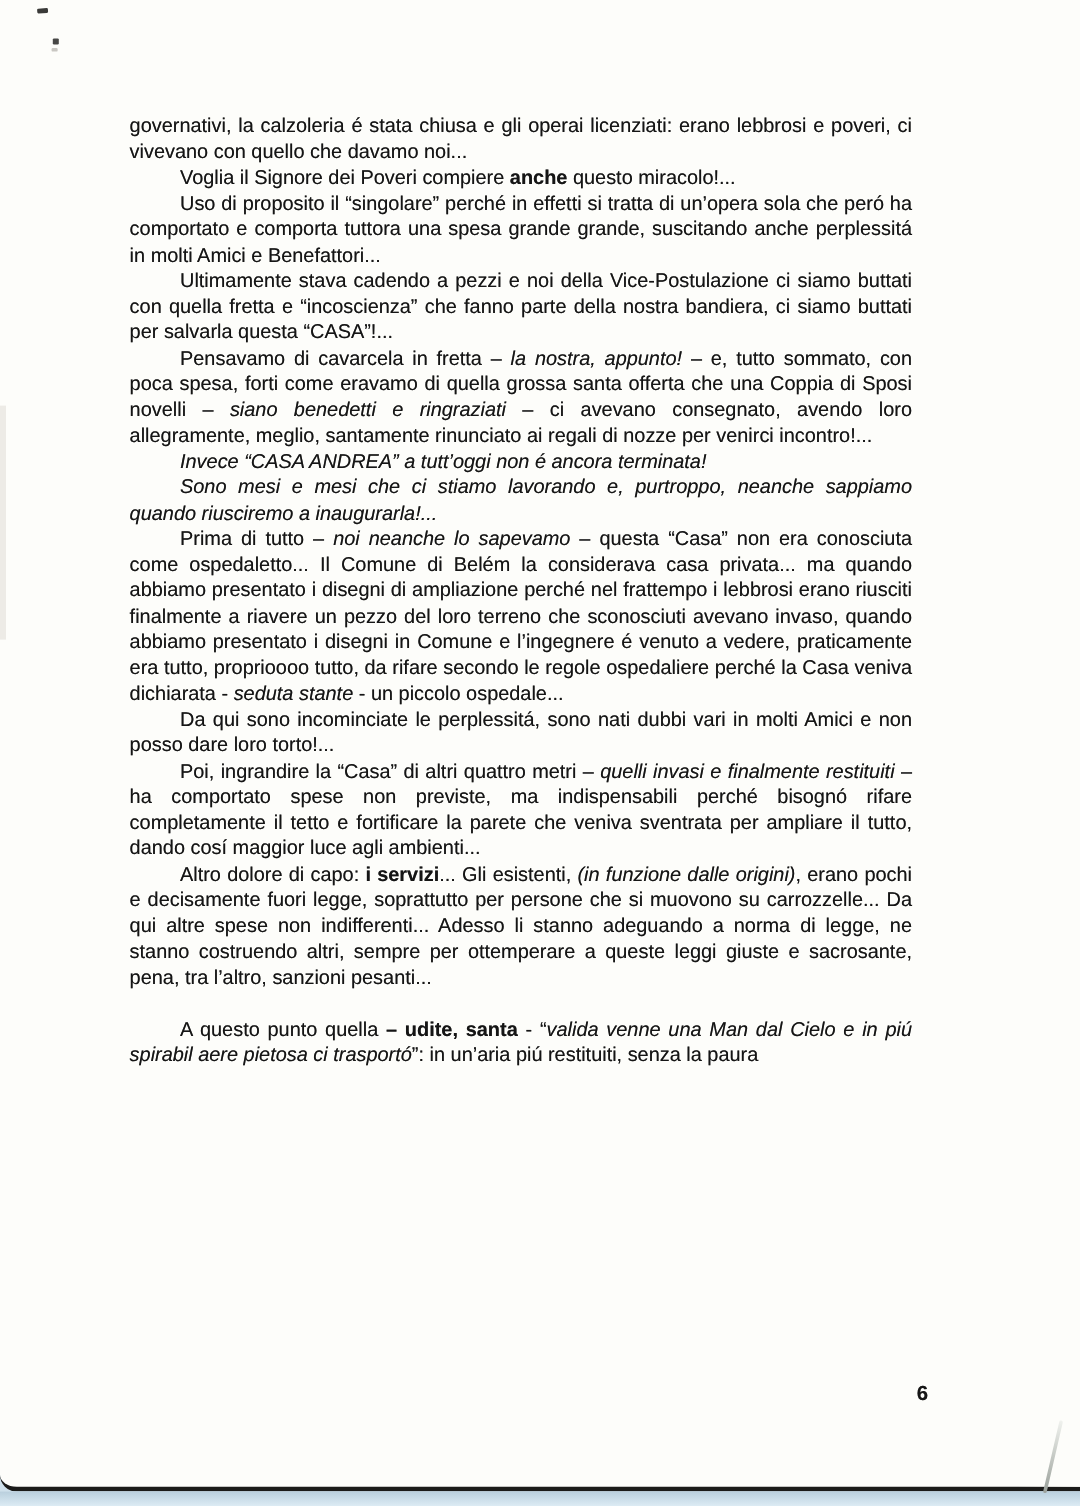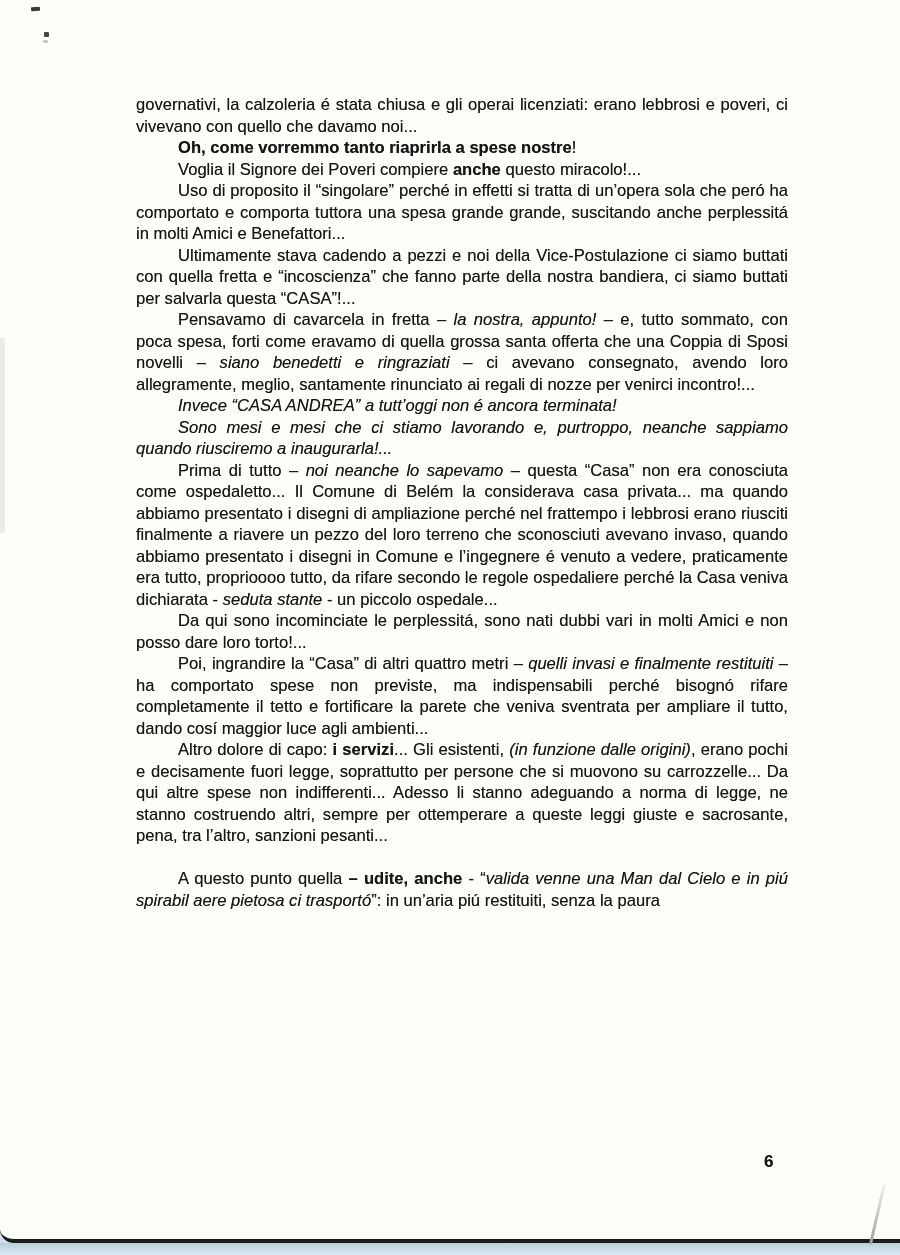--- a/index.html
+++ b/index.html
@@ -11,21 +11,21 @@
   }
   .scan{position:relative;width:900px;height:1255px;}
   .page{
     position:absolute;left:0;top:0;width:900px;height:1243px;
     background:#fdfdfa;
     border-bottom:4px solid #1b1b19;
     border-radius:0 0 0 14px;
     box-sizing:border-box;
   }
   .page-text{
-    position:absolute;left:136px;top:94px;width:652px;
+    position:absolute;left:108px;top:94px;width:652px;
     color:#151515;
     font-size:16.6px;line-height:21.5px;
     text-shadow:0 0 .4px rgba(0,0,0,.55);
   }
   .page-text p{margin:0;text-align:justify;}
   .page-text p.indent{text-indent:42px;}
   .page-text p.gap{margin-top:21.5px;}
   .page-text p.italic{font-style:italic;}
   .b{font-weight:700;}
   .i{font-style:italic;}
@@ -50,30 +50,29 @@
 <body>
 
 <div class="scan">
   <div class="page">
     <div class="speck1"></div>
     <div class="speck2"></div>
     <div class="speck2b"></div>
     <div class="edge-strip"></div>
     <div class="page-text">
         <p><span>governativi, la calzoleria é stata chiusa e gli operai licenziati: erano lebbrosi e poveri, ci vivevano con quello che davamo noi...</span></p>
-        <p class="indent"><span class="b">Oh, come vorremmo tanto riaprirla a spese nostre</span><span>!</span></p>
         <p class="indent"><span>Voglia il Signore dei Poveri compiere </span><span class="b">anche</span><span> questo miracolo!...</span></p>
         <p class="indent"><span>Uso di proposito il “singolare” perché in effetti si tratta di un’opera sola che peró ha comportato e comporta tuttora una spesa grande grande, suscitando anche perplessitá in molti Amici e Benefattori...</span></p>
         <p class="indent"><span>Ultimamente stava cadendo a pezzi e noi della Vice-Postulazione ci siamo buttati con quella fretta e “incoscienza” che fanno parte della nostra bandiera, ci siamo buttati per salvarla questa “CASA”!...</span></p>
         <p class="indent"><span>Pensavamo di cavarcela in fretta – </span><span class="i">la nostra, appunto!</span><span> – e, tutto sommato, con poca spesa, forti come eravamo di quella grossa santa offerta che una Coppia di Sposi novelli – </span><span class="i">siano benedetti e ringraziati</span><span> – ci avevano consegnato, avendo loro allegramente, meglio, santamente rinunciato ai regali di nozze per venirci incontro!...</span></p>
         <p class="indent italic"><span>Invece “CASA ANDREA” a tutt’oggi non é ancora terminata!</span></p>
         <p class="indent italic"><span>Sono mesi e mesi che ci stiamo lavorando e, purtroppo, neanche sappiamo quando riusciremo a inaugurarla!...</span></p>
         <p class="indent"><span>Prima di tutto – </span><span class="i">noi neanche lo sapevamo</span><span> – questa “Casa” non era conosciuta come ospedaletto... Il Comune di Belém la considerava casa privata... ma quando abbiamo presentato i disegni di ampliazione perché nel frattempo i lebbrosi erano riusciti finalmente a riavere un pezzo del loro terreno che sconosciuti avevano invaso, quando abbiamo presentato i disegni in Comune e l’ingegnere é venuto a vedere, praticamente era tutto, proprioooo tutto, da rifare secondo le regole ospedaliere perché la Casa veniva dichiarata - </span><span class="i">seduta stante</span><span> - un piccolo ospedale...</span></p>
         <p class="indent"><span>Da qui sono incominciate le perplessitá, sono nati dubbi vari in molti Amici e non posso dare loro torto!...</span></p>
         <p class="indent"><span>Poi, ingrandire la “Casa” di altri quattro metri – </span><span class="i">quelli invasi e finalmente restituiti</span><span> – ha comportato spese non previste, ma indispensabili perché bisognó rifare completamente il tetto e fortificare la parete che veniva sventrata per ampliare il tutto, dando cosí maggior luce agli ambienti...</span></p>
         <p class="indent"><span>Altro dolore di capo: </span><span class="b">i servizi</span><span>... Gli esistenti, </span><span class="i">(in funzione dalle origini)</span><span>, erano pochi e decisamente fuori legge, soprattutto per persone che si muovono su carrozzelle... Da qui altre spese non indifferenti... Adesso li stanno adeguando a norma di legge, ne stanno costruendo altri, sempre per ottemperare a queste leggi giuste e sacrosante, pena, tra l’altro, sanzioni pesanti...</span></p>
-        <p class="indent gap"><span>A questo punto quella </span><span class="b">– udite, anche</span><span> - “</span><span class="i">valida venne una Man dal Cielo e in piú spirabil aere pietosa ci trasportó</span><span>”: in un’aria piú restituiti, senza la paura</span></p>
+        <p class="indent gap"><span>A questo punto quella </span><span class="b">– udite, santa</span><span> - “</span><span class="i">valida venne una Man dal Cielo e in piú spirabil aere pietosa ci trasportó</span><span>”: in un’aria piú restituiti, senza la paura</span></p>
       </div>
     <div class="page-number">6</div>
   </div>
   <div class="bed-strip"></div>
   <div class="corner-curl"></div>
 </div>
 
 </body></html>

